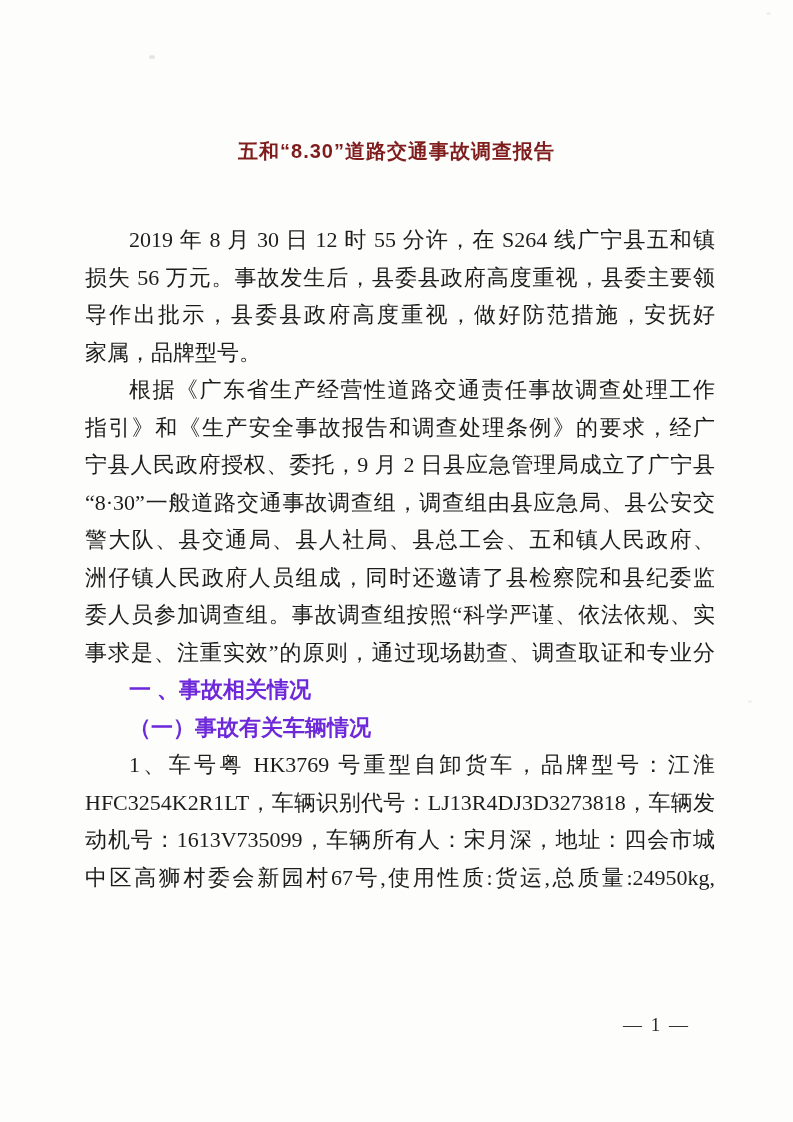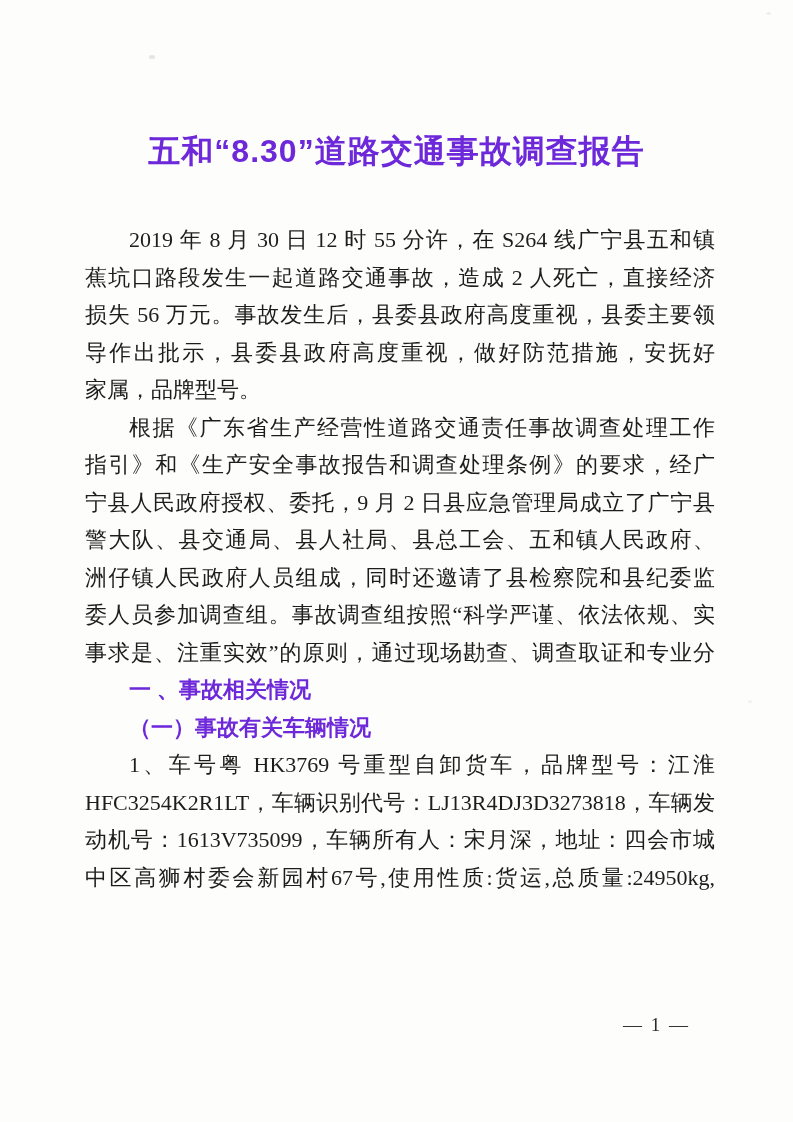--- a/index.html
+++ b/index.html
@@ -17,24 +17,24 @@
     color: #1d1d1d;
   }
   .doc-title {
     position: absolute;
     top: 133px;
     left: 0;
     width: 100%;
     text-align: center;
     font-family: "Liberation Sans", "DejaVu Sans", sans-serif;
     font-weight: 700;
-    font-size: 32px;
+    font-size: 20px;
     line-height: 36px;
     letter-spacing: 1px;
-    color: #6d28d9;
+    color: #7f1d1d;
   }
   .body-text {
     position: absolute;
     top: 221px;
     left: 85px;
     width: 630px;
     font-size: 22px;
     line-height: 37.5px;
   }
   .line {
@@ -78,27 +78,27 @@
 
 <div class="page">
   <div class="speck s1"></div>
   <div class="speck s2"></div>
   <div class="speck s3"></div>
 
   <div class="doc-title">五和“8.30”道路交通事故调查报告</div>
 
   <div class="body-text">
       <div class="line justify indent">2019 年 8 月 30 日 12 时 55 分许，在 S264 线广宁县五和镇</div>
-      <div class="line justify">蕉坑口路段发生一起道路交通事故，造成 2 人死亡，直接经济</div>
       <div class="line justify">损失 56 万元。事故发生后，县委县政府高度重视，县委主要领</div>
       <div class="line justify">导作出批示，县委县政府高度重视，做好防范措施，安抚好</div>
       <div class="line">家属，品牌型号。</div>
       <div class="line justify indent">根据《广东省生产经营性道路交通责任事故调查处理工作</div>
       <div class="line justify">指引》和《生产安全事故报告和调查处理条例》的要求，经广</div>
       <div class="line justify">宁县人民政府授权、委托，9 月 2 日县应急管理局成立了广宁县</div>
+      <div class="line justify">“8·30”一般道路交通事故调查组，调查组由县应急局、县公安交</div>
       <div class="line justify">警大队、县交通局、县人社局、县总工会、五和镇人民政府、</div>
       <div class="line justify">洲仔镇人民政府人员组成，同时还邀请了县检察院和县纪委监</div>
       <div class="line justify">委人员参加调查组。事故调查组按照“科学严谨、依法依规、实</div>
       <div class="line justify">事求是、注重实效”的原则，通过现场勘查、调查取证和专业分</div>
       <div class="line indent head">一 、事故相关情况</div>
       <div class="line indent head">（一）事故有关车辆情况</div>
       <div class="line justify indent">1、车号粤 HK3769 号重型自卸货车，品牌型号：江淮</div>
       <div class="line justify">HFC3254K2R1LT，车辆识别代号：LJ13R4DJ3D3273818，车辆发</div>
       <div class="line justify">动机号：1613V735099，车辆所有人：宋月深，地址：四会市城</div>
       <div class="line justify">中区高狮村委会新园村67号,使用性质:货运,总质量:24950kg,</div>

